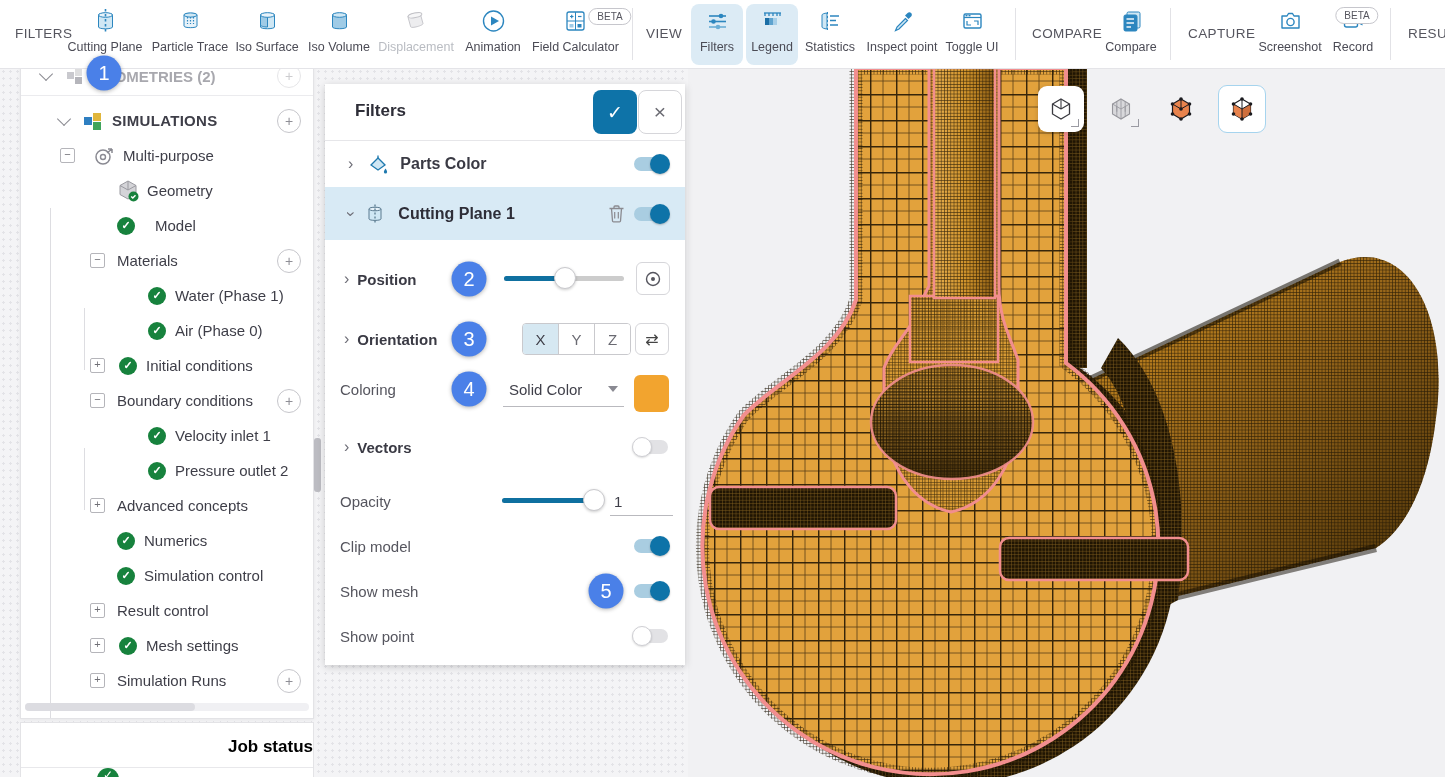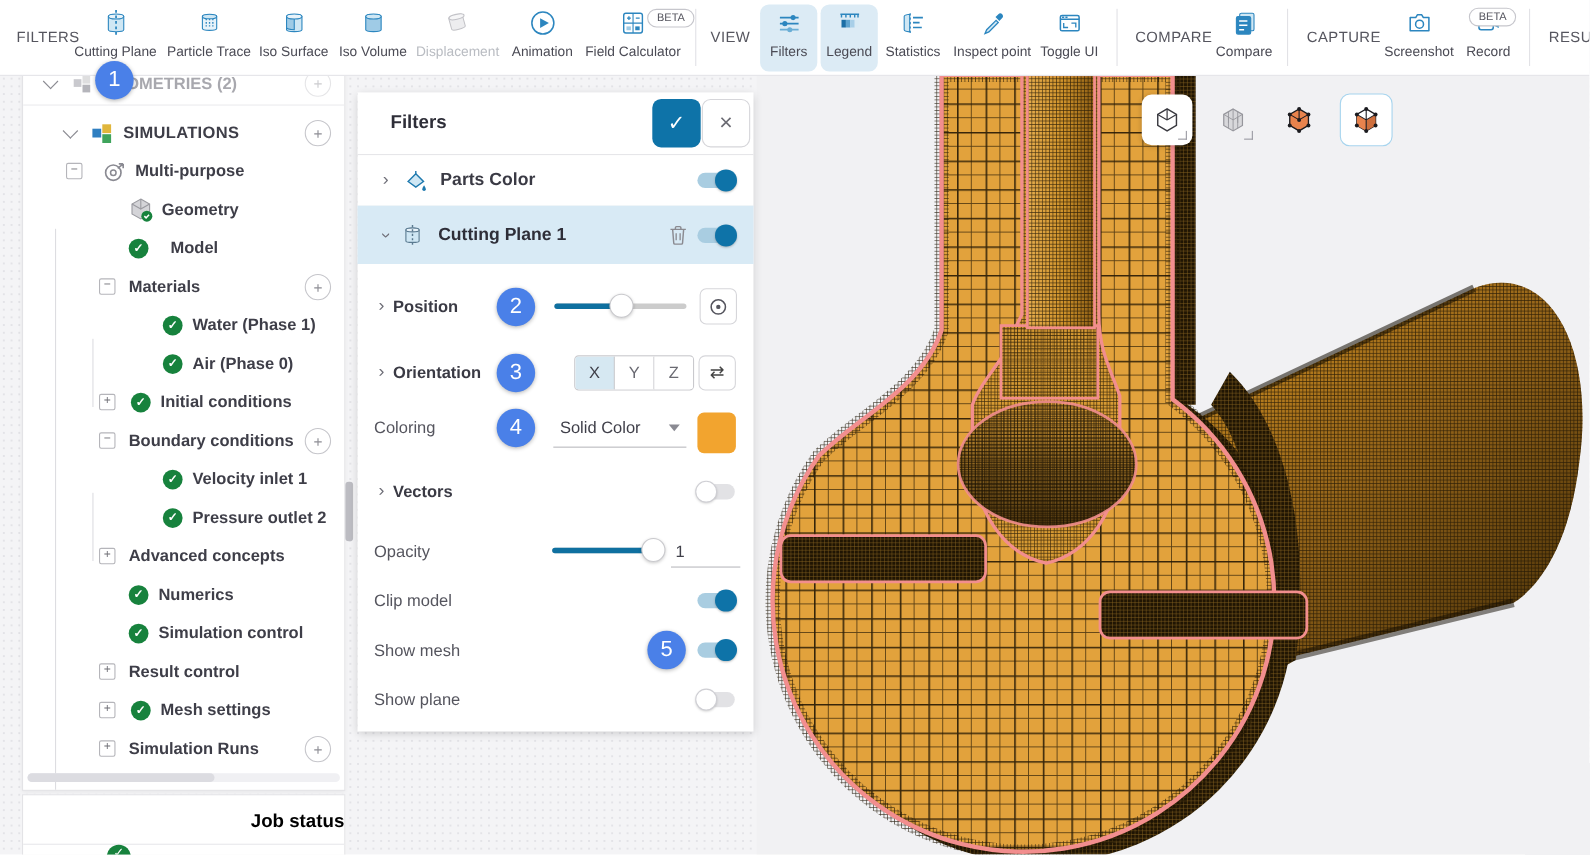--- a/index.html
+++ b/index.html
@@ -26,21 +26,21 @@
   .vbtn.card{background:#fff;box-shadow:0 1px 5px rgba(0,0,0,.18);}
   .vbtn.selected{background:#fff;border:1.5px solid #a6d4ee;}
   .corner-mark{position:absolute;width:7px;height:7px;border-right:1.5px solid #9a9aa2;border-bottom:1.5px solid #9a9aa2;right:5px;bottom:5px;}
   
   .tree-panel{position:absolute;left:20px;top:-2px;width:292px;height:651px;background:#fff;
       border:1px solid #e3e3e6;box-shadow:0 1px 4px rgba(0,0,0,.06);overflow:hidden;}
   .tree-clipped{height:28px;overflow:hidden;position:relative;border-bottom:1px solid #ebebee;}
   .tree-clipped .row-inner{position:absolute;top:-8px;left:0;right:0;display:flex;align-items:center;height:34px;color:#a8a8ae;}
   .tree-rows{position:relative;padding-top:7px;}
   .trow{height:35px;display:flex;align-items:center;position:relative;cursor:pointer;padding-left:16px;}
-  .tlabel-tree{font-size:15px;color:#3e3e48;white-space:nowrap;font-weight:bold;}
+  .tlabel-tree{font-size:15px;color:#3e3e48;white-space:nowrap;}
   .tlabel-root{font-weight:bold;letter-spacing:.3px;}
   .expbox{width:13px;height:13px;border:1px solid #b5b5ba;background:#fff;color:#6f6f76;font-size:11px;
       line-height:11px;text-align:center;border-radius:2px;flex:0 0 auto;z-index:2;}
   .chev{width:9px;height:9px;border-right:1.6px solid #8b8b92;border-bottom:1.6px solid #8b8b92;
       transform:rotate(45deg);flex:0 0 auto;margin-top:-4px;}
   .checkc{width:18px;height:18px;border-radius:50%;background:#17823d;color:#fff;font-size:11px;font-weight:bold;
       display:flex;align-items:center;justify-content:center;flex:0 0 auto;z-index:2;}
   .pluscircle{width:22px;height:22px;border-radius:50%;border:1px solid #c6c6cb;color:#8f8f96;font-size:14px;
       display:flex;align-items:center;justify-content:center;margin-left:auto;margin-right:12px;flex:0 0 auto;background:#fff;z-index:2;}
   .connector{position:absolute;width:1px;background:#dddde1;z-index:0;}
@@ -623,21 +623,21 @@
       </div>
 
       <div class="fp-row" style="top:440px;height:44px;">
         <span class="fp-plain" style="margin-left:15px">Clip model</span>
         <span class="toggle on">
             <span class="knob"></span>
           </span>
       </div>
 
       <div class="fp-row" style="top:530px;height:44px;">
-        <span class="fp-plain" style="margin-left:15px">Show plane</span>
+        <span class="fp-plain" style="margin-left:15px">Show point</span>
         <span class="toggle off">
             <span class="knob"></span>
           </span>
       </div>
     </div>
   </div>
 
   <div class="badge" style="left:104px;top:73px">1</div>
   <div class="badge" style="left:469px;top:279px">2</div>
   <div class="badge" style="left:469px;top:339px">3</div>

